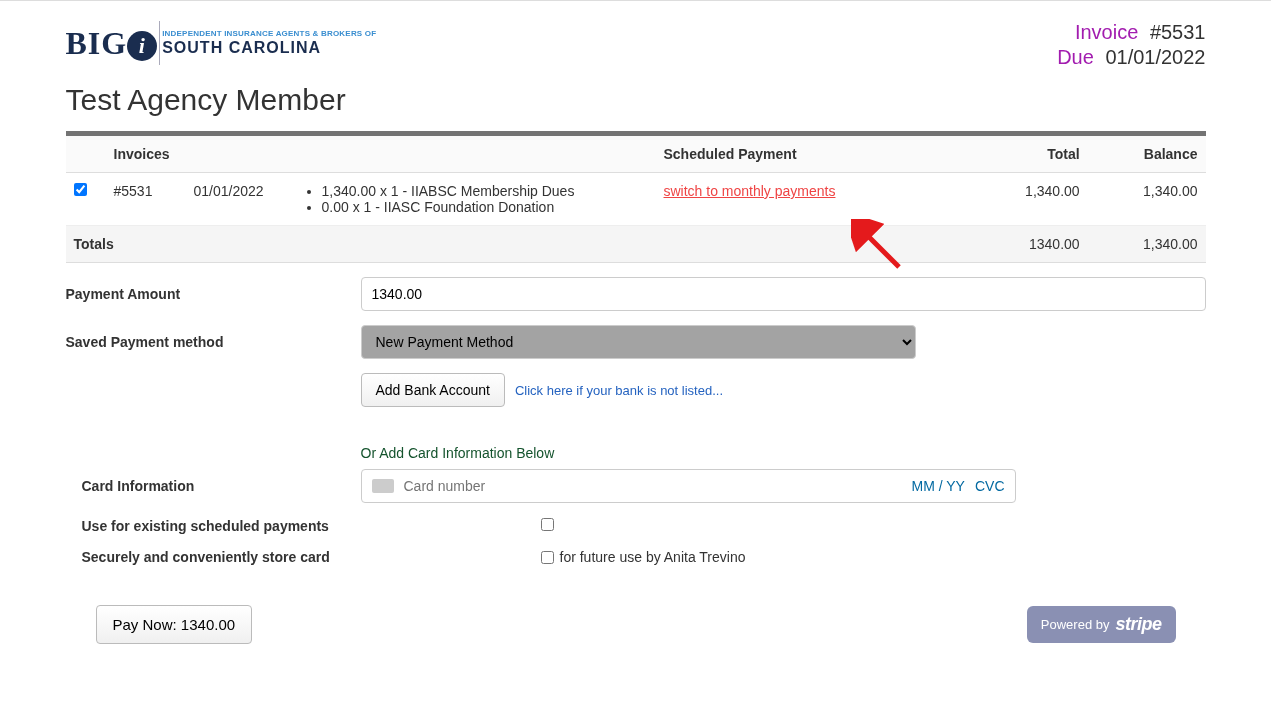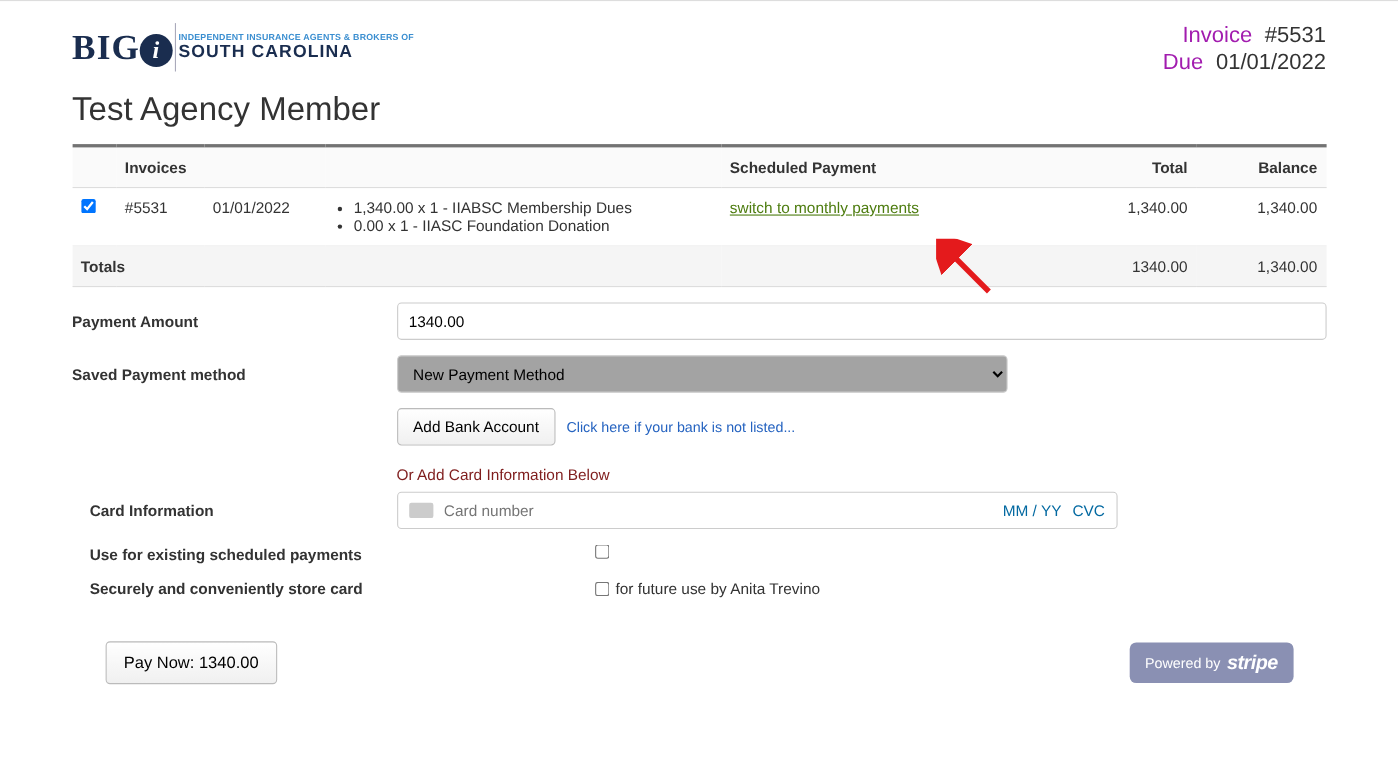--- a/index.html
+++ b/index.html
@@ -76,21 +76,21 @@
   }
   table.inv {
     width: 100%;
     border-collapse: collapse;
   }
   table.inv thead th {
     text-align: left;
     font-weight: bold;
     font-size: 14px;
     padding: 10px 8px;
-    border-top: 3px solid #737373;
+    border-top: 5px solid #737373;
     border-bottom: 1px solid #ddd;
     background: #fafafa;
     color:#333;
   }
   table.inv thead th.right { text-align: right; }
   table.inv tbody td {
     padding: 10px 8px;
     font-size: 14px;
     vertical-align: top;
     border-bottom: 1px solid #eee;
@@ -102,21 +102,21 @@
   }
   table.inv tfoot td {
     padding: 10px 8px;
     font-size: 14px;
     font-weight: bold;
     border-bottom: 1px solid #ddd;
     background: #f5f5f5;
   }
   table.inv tfoot td.right { text-align: right; font-weight: normal; }
   .switch-link {
-    color: #4d7c0f;
+    color: #ef4444;
     text-decoration: underline;
     cursor: pointer;
   }
   .arrow {
     position: relative;
     height: 0;
   }
   .arrow svg {
     position: absolute;
     left: 785px;
@@ -166,21 +166,21 @@
     display:flex; align-items:center; gap:10px;
     border:1px solid #ccc; border-radius:4px;
     padding:8px 10px; width: 655px;
   }
   .card-strip .card-icon { width:22px; height:14px; background:#ccc; border-radius:2px; }
   .card-strip input {
     border:0; outline:0; font-size:14px; flex:1;
     color:#333;
   }
   .card-strip .cc-right { color:#0369a1; font-size:14px; display:flex; gap:10px; }
-  .helper-small { font-size:14px; color:#7f1d1d; margin:4px 0 4px 0; }
+  .helper-small { font-size:14px; color:#14532d; margin:24px 0 4px 0; }
   .chkbox { transform: scale(1); }
   .inline-chk { display:flex; align-items:center; gap:6px; font-size:14px; }
   .bottom-row {
     display:flex; justify-content:space-between; align-items:center;
     margin-top: 40px; padding: 0 30px 0 30px;
   }
   .pay-btn {
     padding:10px 16px;
     font-size:15px;
     border:1px solid #bbb;

